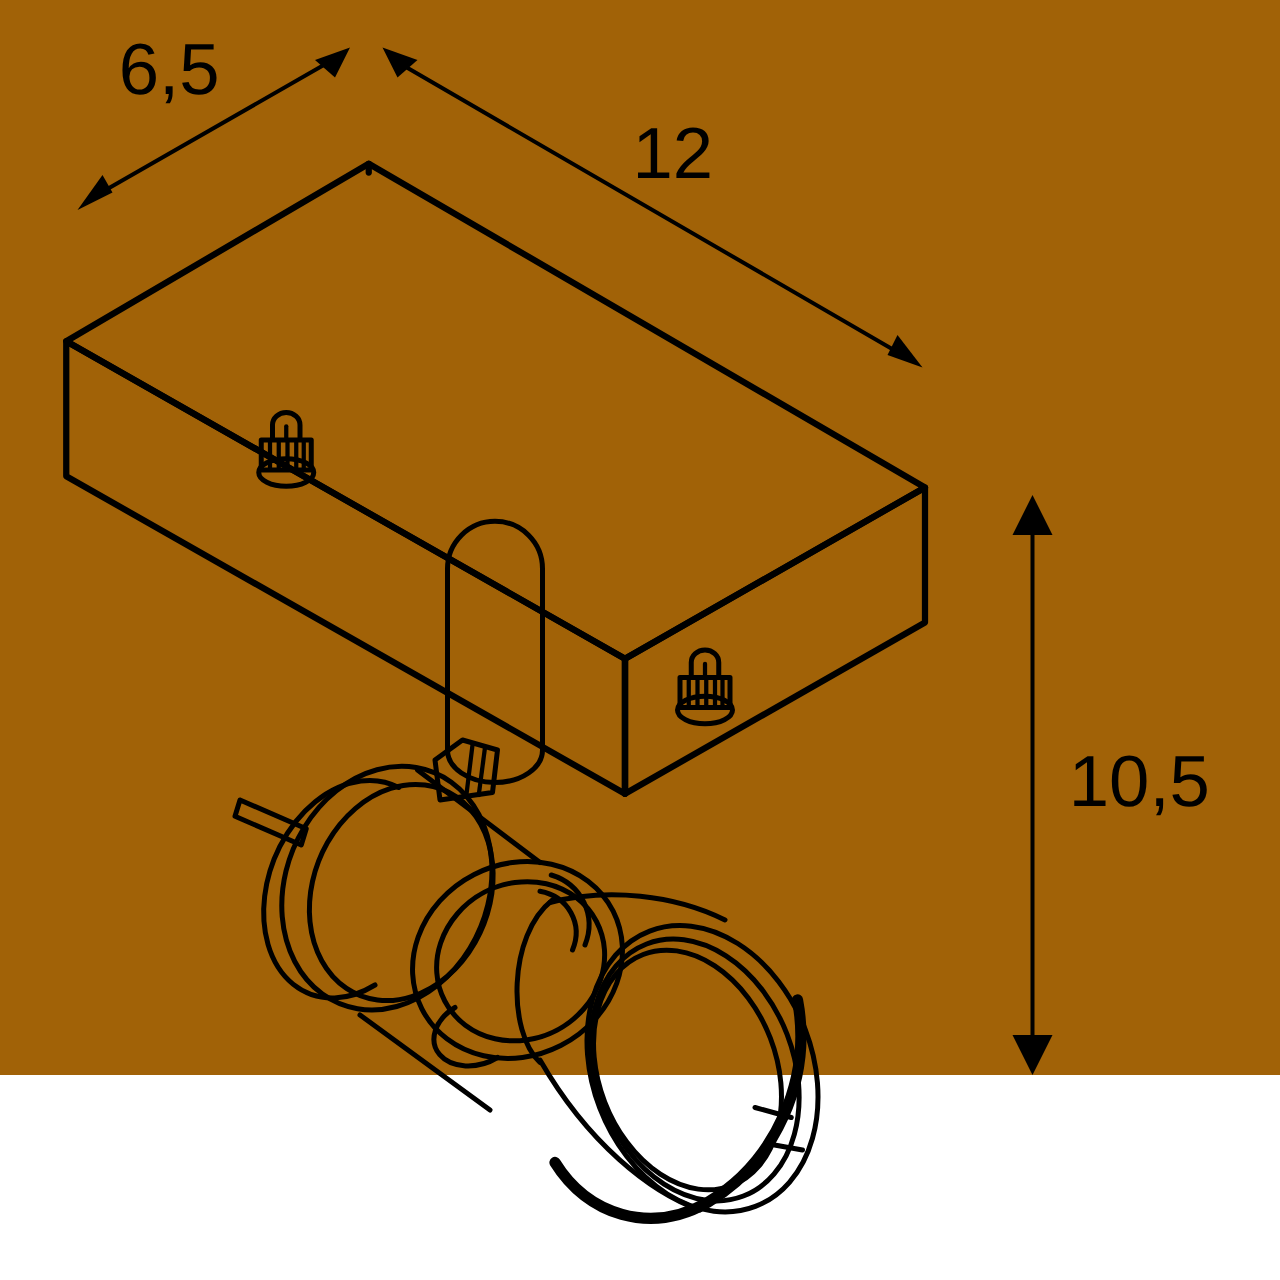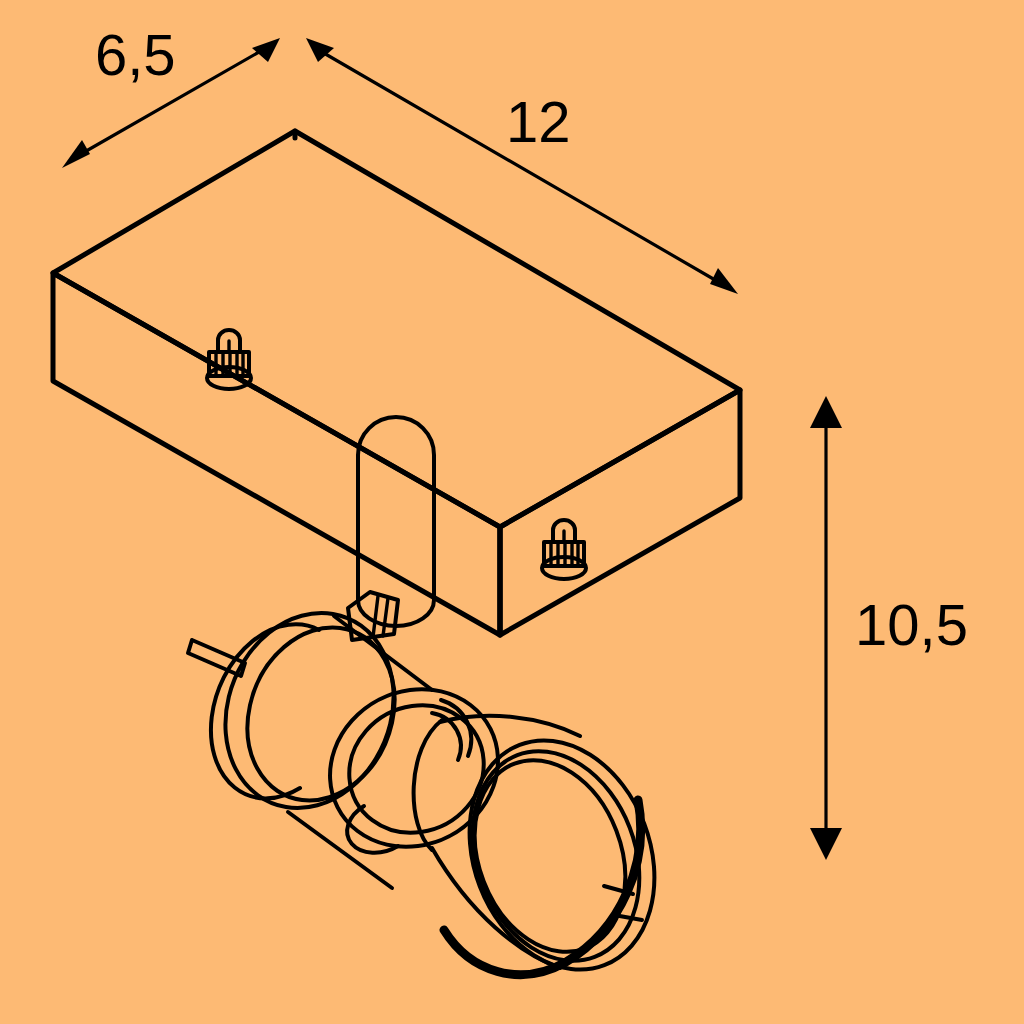--- a/index.html
+++ b/index.html
@@ -10,22 +10,22 @@
   }
   body {
     width: 1024px;
     height: 1024px;
     overflow: hidden;
     font-family: "Liberation Sans", sans-serif;
   }
   #drawing-root {
     position: relative;
     width: 1024px;
-    height: 1024px;
-    background: #fdba74;
+    height: 860px;
+    background: #a16207;
   }
   svg#tech-svg {
     display: block;
     width: 1024px;
     height: 1024px;
   }
   .dim-text {
     font-family: "Liberation Sans", sans-serif;
     font-size: 58px;
     fill: #000000;

